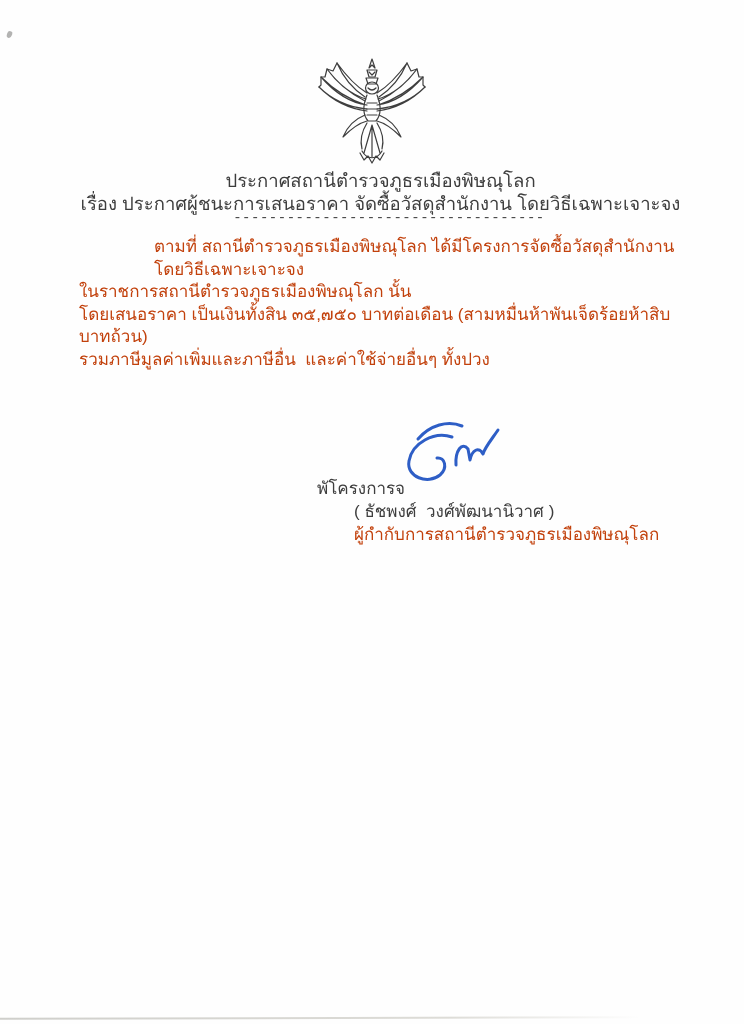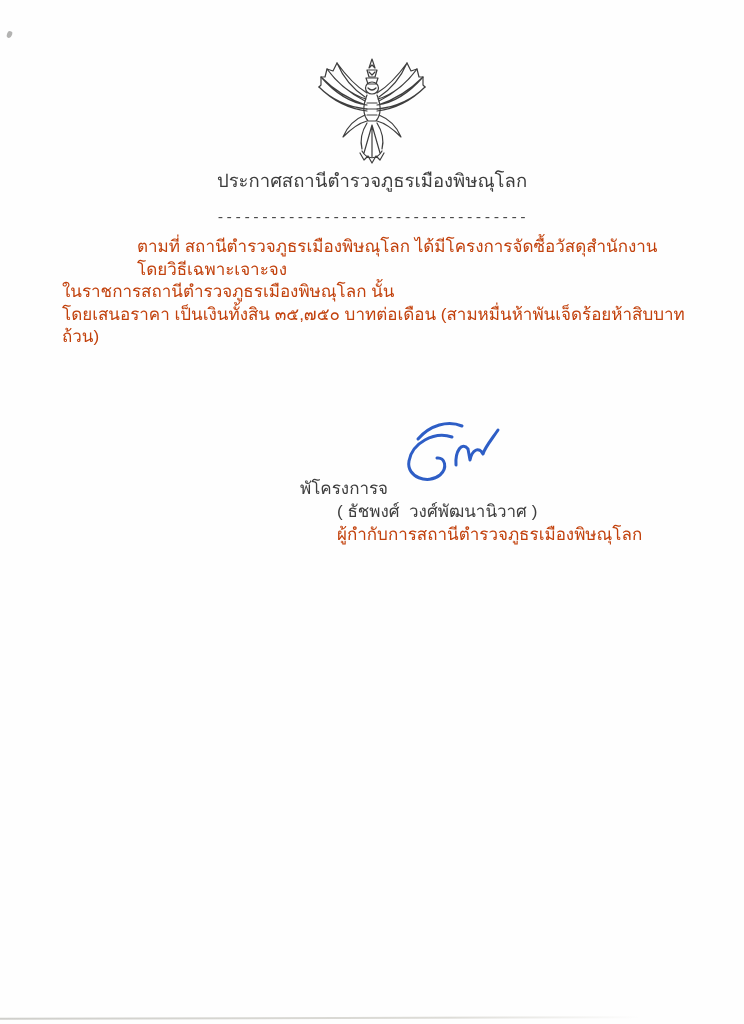--- a/index.html
+++ b/index.html
@@ -4,21 +4,21 @@
 <style>
   html,body{margin:0;padding:0;background:#e9e9e7;}
   .page{
     position:relative;
     width:744px;height:1024px;
     background:#fefefe;
     overflow:hidden;
     font-family:"Liberation Sans","DejaVu Sans",sans-serif;
     color:#3e3e3e;
   }
-  .t{white-space:pre-wrap;}
+  .t{white-space:pre-wrap;margin-left:17px;}
   
   .artifact-topleft{
     position:absolute;left:7px;top:31px;width:5px;height:7px;
     background:#9a9a98;border-radius:50% 40% 60% 50%;opacity:.75;
     transform:rotate(20deg);
   }
   .scan-edge-bottom{
     position:absolute;left:0;top:1017px;width:640px;height:2px;
     background:linear-gradient(90deg,#cfcfcb,#dddcd7 70%,rgba(221,220,215,0));
     transform:rotate(-0.12deg);
@@ -108,27 +108,29 @@
       <path d="M66 66 C71 74 73 84 71 92"></path>
 
       <path d="M61 68 L53 96 M61 68 L61 100 M61 68 L69 96"></path>
       <path d="M51 94 C56 103 66 103 71 94"></path>
       <path d="M49 96 L53 103 L57 99 L61 106 L65 99 L69 103 L73 96"></path>
     </svg>
   </div>
 
   <div class="header">
     <div class="t">ประกาศสถานีตำรวจภูธรเมืองพิษณุโลก</div>
+    <div class="t">เรื่อง ประกาศผู้ชนะการเสนอราคา จัดซื้อวัสดุสำนักงาน โดยวิธีเฉพาะเจาะจง</div>
   </div>
   <div class="separator t">-----------------------------------</div>
 
   <div class="body-block">
     <div class="t indent-lg">ตามที่ สถานีตำรวจภูธรเมืองพิษณุโลก ได้มีโครงการจัดซื้อวัสดุสำนักงาน โดยวิธีเฉพาะเจาะจง</div>
     <div class="t">ในราชการสถานีตำรวจภูธรเมืองพิษณุโลก นั้น</div>
     <div class="t">โดยเสนอราคา เป็นเงินทั้งสิน ๓๕,๗๕๐ บาทต่อเดือน (สามหมื่นห้าพันเจ็ดร้อยห้าสิบบาทถ้วน)</div>
+    <div class="t">รวมภาษีมูลค่าเพิ่มและภาษีอื่น  และค่าใช้จ่ายอื่นๆ ทั้งปวง</div>
   </div>
 
 
   <div class="signature-svg">
     <svg width="106" height="76" viewBox="0 0 106 76" fill="none" stroke="#2e5ec6" stroke-width="3" stroke-linecap="round" stroke-linejoin="round">
       <path d="M22 26 C34 12 52 7 66 13"></path>
       <path d="M56 24 C38 18 16 30 13 48 C10 64 32 72 44 62 C52 55 49 44 41 45"></path>
       <path d="M60 52 C59 38 66 28 72 36 L74 47 C76 37 83 33 87 41 C89 34 96 26 102 17"></path>
     </svg>
   </div>

